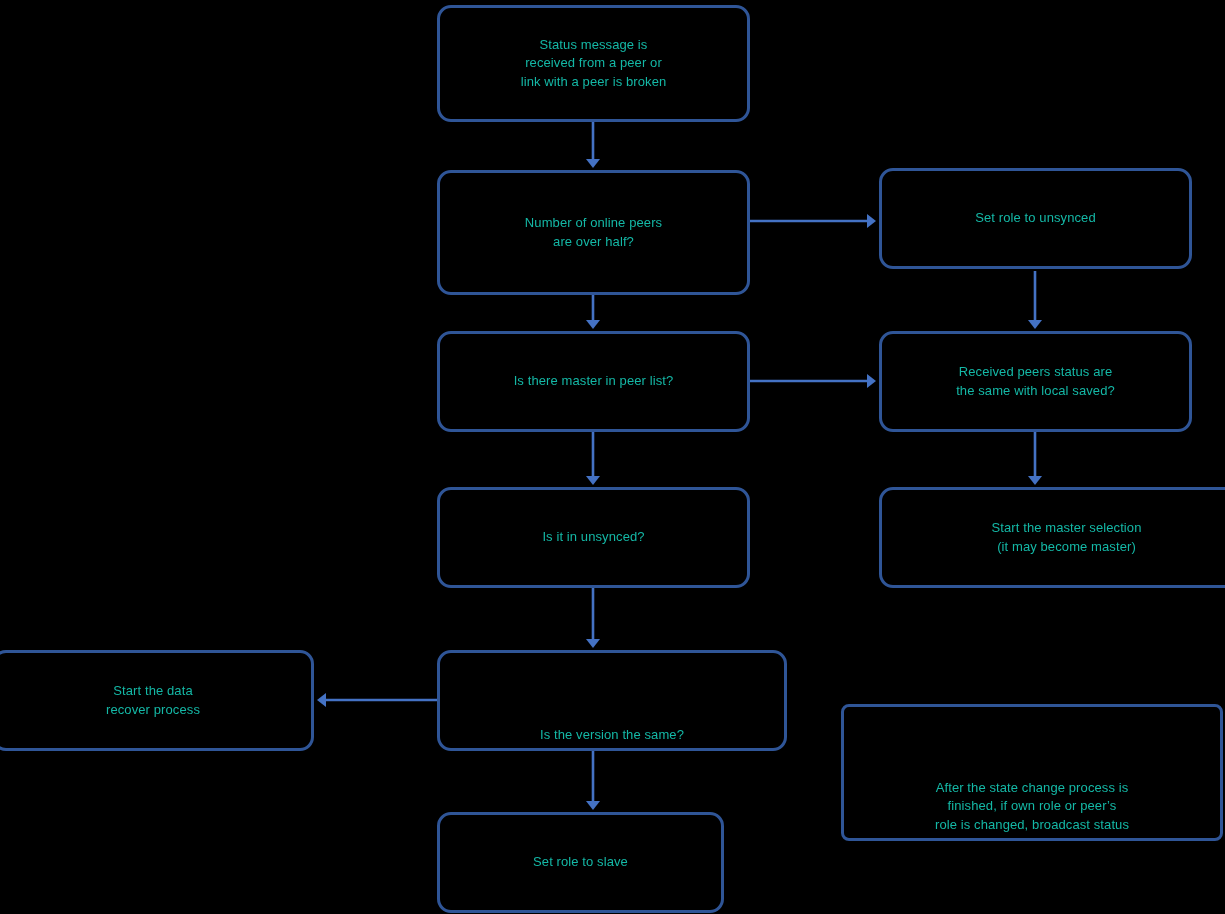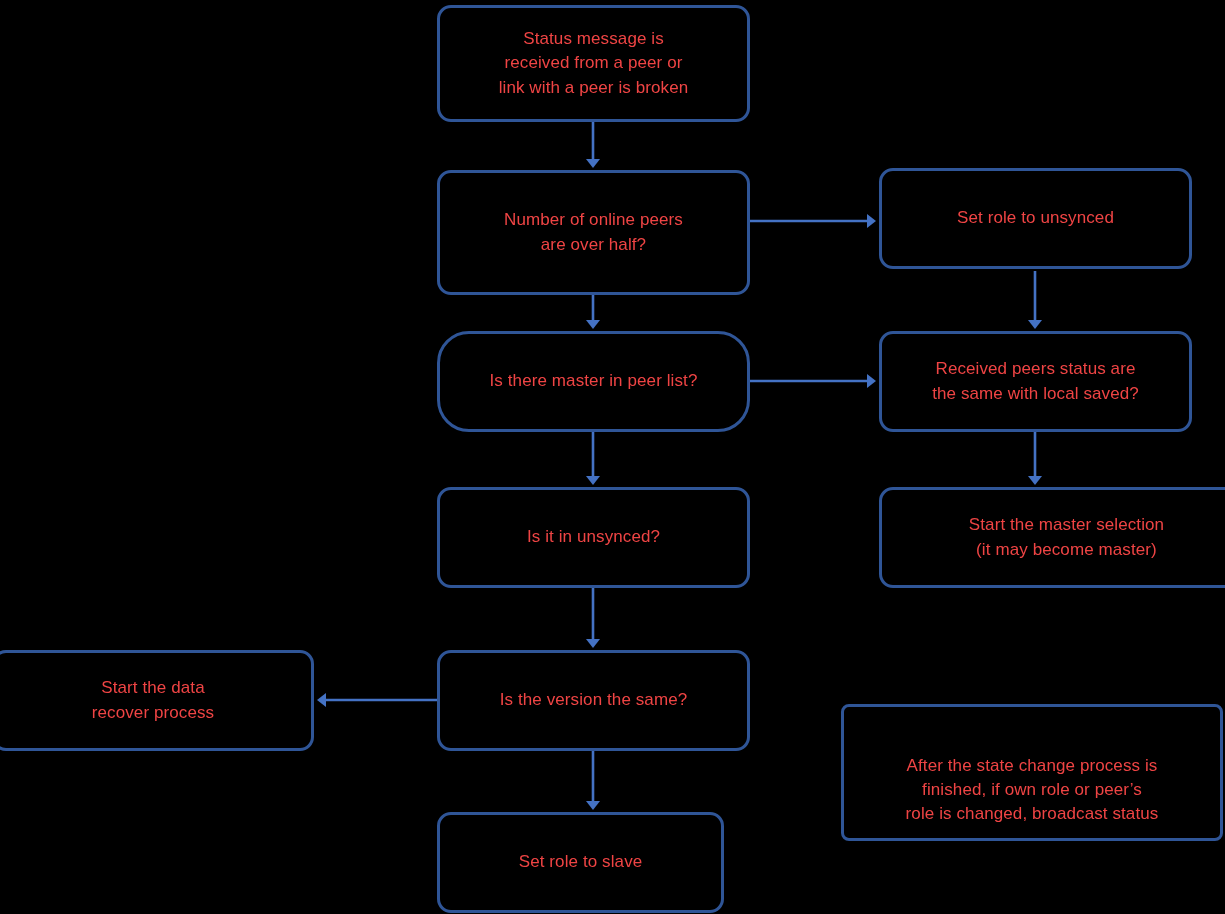--- a/index.html
+++ b/index.html
@@ -24,25 +24,25 @@
   .node {
     position: absolute;
     box-sizing: border-box;
     border: 3px solid #2f5597;
     border-radius: 14px;
     background: #000000;
     display: flex;
     align-items: center;
     justify-content: center;
     text-align: center;
-    color: #ef4444;
-    font-size: 17px;
+    color: #14b8a6;
+    font-size: 13px;
     line-height: 1.42;
     letter-spacing: 0.1px;
-    padding: 12px 12px;
+    padding: 4px 12px;
     z-index: 2;
   }
   .node.note {
     border-radius: 8px;
     align-items: flex-end;
   }
   .node-label {
     display: block;
     white-space: pre-line;
   }
@@ -108,39 +108,39 @@
 received from a peer or
 link with a peer is broken</span>
       </div>
       <div class="node" style="left: 437px; top: 170px; width: 313px; height: 125px; border-color: rgb(47, 85, 151); background: rgb(0, 0, 0);">
         <span class="node-label">Number of online peers
 are over half?</span>
       </div>
       <div class="node" style="left: 879px; top: 168px; width: 313px; height: 101px; border-color: rgb(47, 85, 151); background: rgb(0, 0, 0);">
         <span class="node-label">Set role to unsynced</span>
       </div>
-      <div class="node" style="left: 437px; top: 331px; width: 313px; height: 101px; border-color: rgb(47, 85, 151); background: rgb(0, 0, 0); border-radius: 32px;">
+      <div class="node" style="left: 437px; top: 331px; width: 313px; height: 101px; border-color: rgb(47, 85, 151); background: rgb(0, 0, 0);">
         <span class="node-label">Is there master in peer list?</span>
       </div>
       <div class="node" style="left: 879px; top: 331px; width: 313px; height: 101px; border-color: rgb(47, 85, 151); background: rgb(0, 0, 0);">
         <span class="node-label">Received peers status are
 the same with local saved?</span>
       </div>
       <div class="node" style="left: 437px; top: 487px; width: 313px; height: 101px; border-color: rgb(47, 85, 151); background: rgb(0, 0, 0);">
         <span class="node-label">Is it in unsynced?</span>
       </div>
       <div class="node" style="left: 879px; top: 487px; width: 375px; height: 101px; border-color: rgb(47, 85, 151); background: rgb(0, 0, 0);">
         <span class="node-label">Start the master selection
 (it may become master)</span>
       </div>
       <div class="node" style="left: -8px; top: 650px; width: 322px; height: 101px; border-color: rgb(47, 85, 151); background: rgb(0, 0, 0);">
         <span class="node-label">Start the data
 recover process</span>
       </div>
-      <div class="node" style="left: 437px; top: 650px; width: 313px; height: 101px; border-color: rgb(47, 85, 151); background: rgb(0, 0, 0);">
+      <div class="node" style="left: 437px; top: 650px; width: 350px; height: 101px; border-color: rgb(47, 85, 151); background: rgb(0, 0, 0); align-items: flex-end;">
         <span class="node-label">Is the version the same?</span>
       </div>
       <div class="node" style="left: 437px; top: 812px; width: 287px; height: 101px; border-color: rgb(47, 85, 151); background: rgb(0, 0, 0);">
         <span class="node-label">Set role to slave</span>
       </div>
       <div class="node note" style="left: 841px; top: 704px; width: 382px; height: 137px; border-color: rgb(47, 85, 151); background: rgb(0, 0, 0);">
         <span class="node-label">After the state change process is
 finished, if own role or peer’s
 role is changed, broadcast status</span>
       </div>

